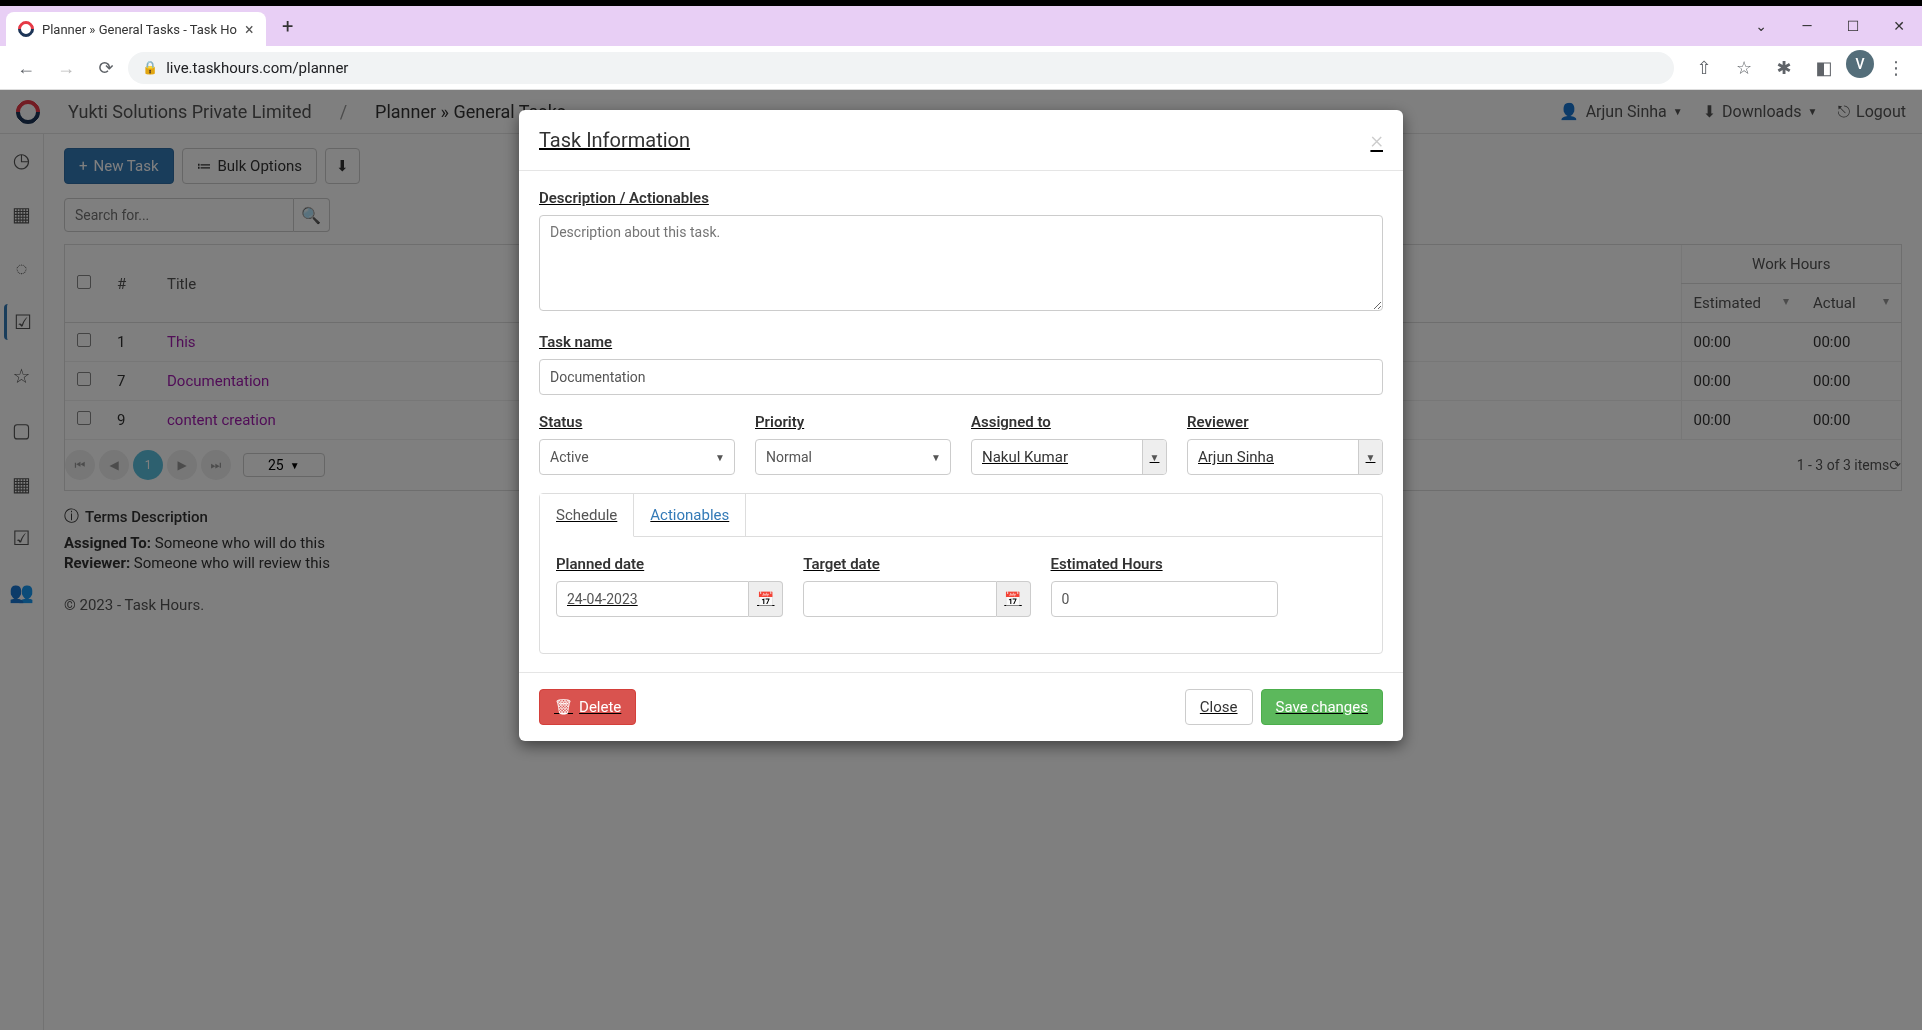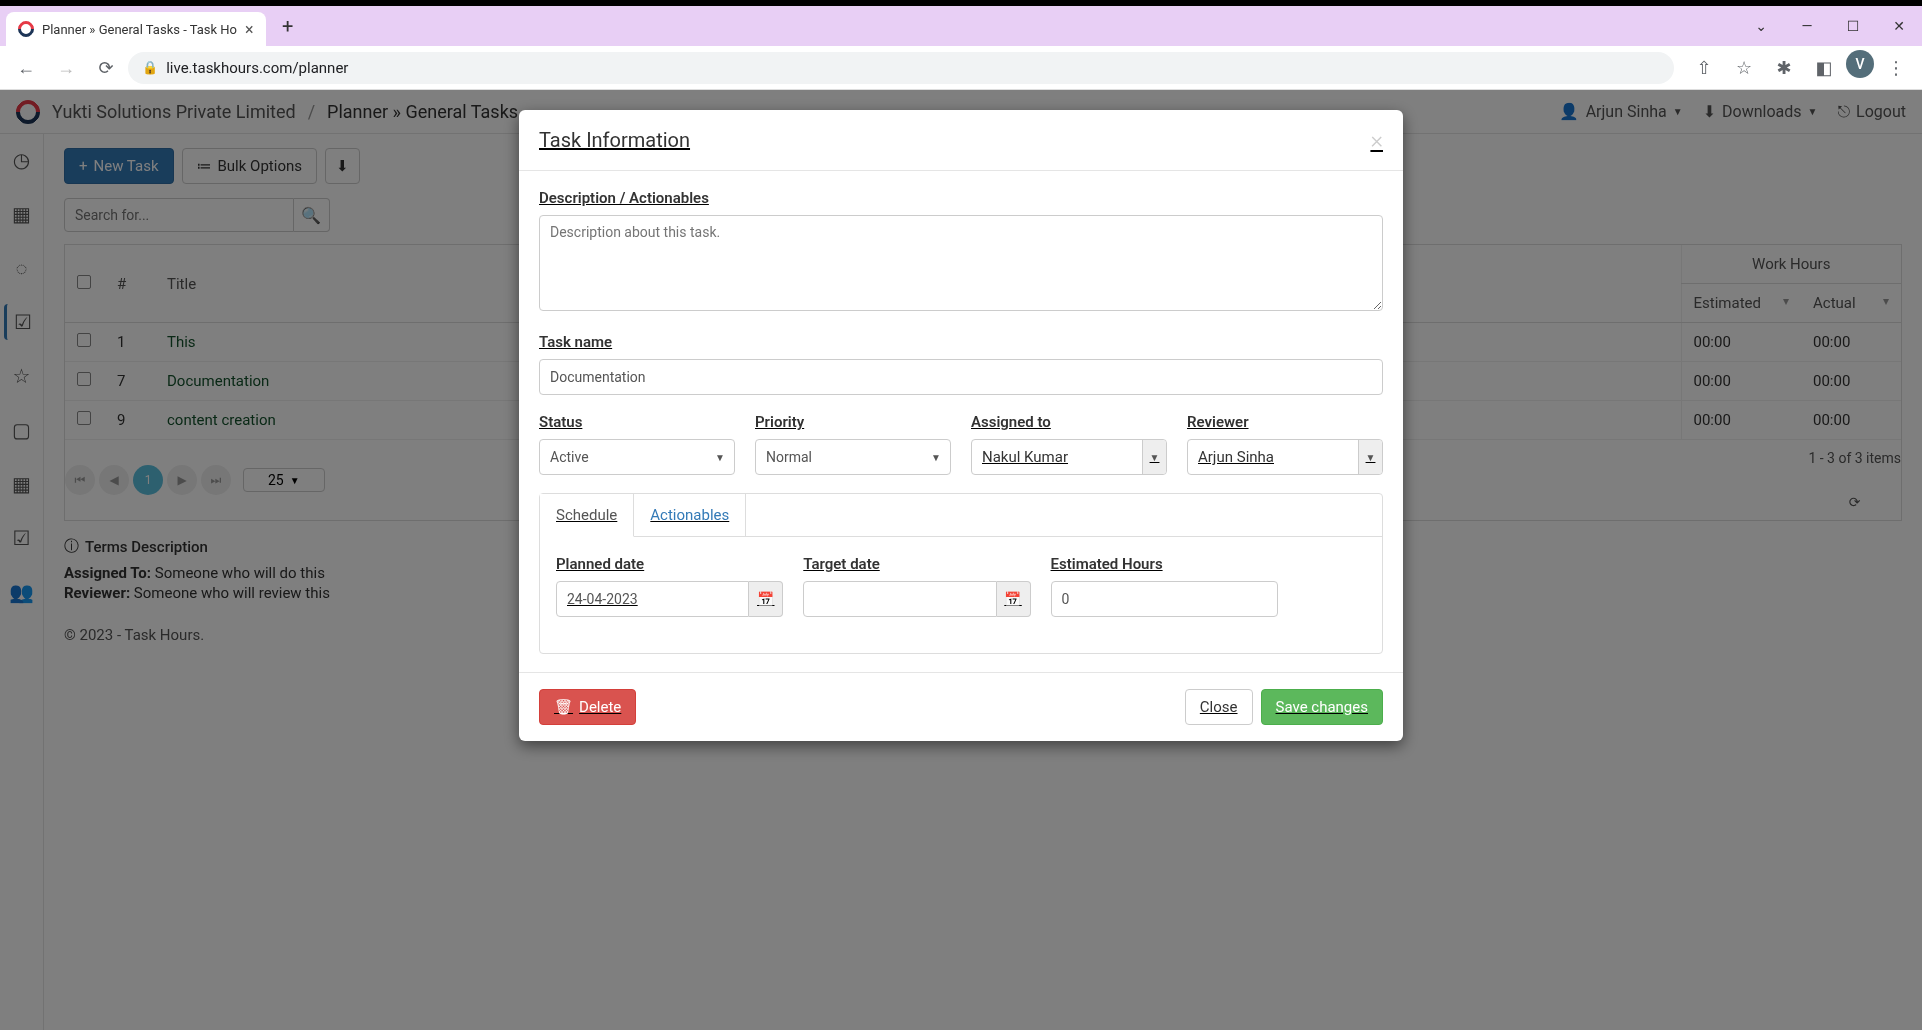--- a/index.html
+++ b/index.html
@@ -17,21 +17,21 @@
 
 .addr-bar { height:44px; background:#fff; border-bottom:1px solid #ddd; display:flex; align-items:center; padding:0 8px; gap:4px; }
 .nav-btn { width:36px; height:36px; display:flex; align-items:center; justify-content:center; color:#5f6368; font-size:18px; border-radius:50%; }
 .nav-btn.disabled { color:#bbb; }
 .url-input { flex:1; height:32px; background:#f1f3f4; border-radius:16px; display:flex; align-items:center; padding:0 14px; font-size:15px; color:#202124; gap:8px; }
 .lock-icon { font-size:13px; color:#5f6368; }
 .addr-right { display:flex; gap:4px; margin-left:8px; }
 .avatar-btn { width:28px; height:28px; border-radius:50%; background:#546e7a; color:#fff; display:flex; align-items:center; justify-content:center; font-size:14px; font-weight:500; }
 
 
-.app-header { height:44px; background:#fff; border-bottom:1px solid #e5e5e5; display:flex; align-items:center; padding:0 16px; gap:12px; font-size:18px; color:#555; }
+.app-header { height:44px; background:#fff; border-bottom:1px solid #e5e5e5; display:flex; align-items:center; padding:0 16px; gap:28px; font-size:18px; color:#555; }
 .app-logo { width:24px; height:24px; border-radius:50%; border:4px solid; border-color:#e63946 #1d3557 #1d3557 #e63946; transform:rotate(45deg); }
 .breadcrumb-sep { color:#999; }
 .breadcrumb-active { color:#333; }
 .header-right { margin-left:auto; display:flex; align-items:center; gap:20px; color:#555; font-size:16px; }
 .header-item { display:flex; align-items:center; gap:6px; cursor:pointer; }
 .caret { font-size:10px; }
 
 
 .app-body { display:flex; height:calc(1030px - 6px - 40px - 44px - 44px); }
 .sidebar { width:44px; background:#fff; border-right:1px solid #e5e5e5; display:flex; flex-direction:column; align-items:center; padding-top:8px; gap:18px; }
@@ -47,28 +47,28 @@
 
 .search-row { display:flex; gap:0; margin-bottom:12px; }
 .search-box { width:230px; height:34px; border:1px solid #ccc; border-radius:4px 0 0 4px; padding:0 10px; font-size:14px; background:#fff; }
 .search-btn { width:36px; height:34px; border:1px solid #ccc; border-left:none; border-radius:0 4px 4px 0; background:#fff; display:flex; align-items:center; justify-content:center; color:#555; }
 
 .table-wrap { border:1px solid #ddd; }
 table { width:100%; border-collapse:collapse; font-size:15px; }
 th,td { padding:10px 12px; text-align:left; border-bottom:1px solid #eee; color:#333; }
 th { font-weight:400; color:#555; background:#fff; border-bottom:1px solid #ddd; }
 .grouped-header { text-align:center; border-left:1px solid #eee; }
-.task-link { color:#14532d; cursor:pointer; }
+.task-link { color:#a21caf; cursor:pointer; }
 .filter-icon { color:#999; font-size:12px; float:right; }
 
 .pager { display:flex; align-items:center; gap:4px; padding:10px 0; }
 .pg-btn { width:30px; height:30px; border-radius:50%; background:#eee; display:flex; align-items:center; justify-content:center; color:#999; font-size:12px; cursor:pointer; }
 .pg-btn.active { background:#5bc0de; color:#fff; }
 .pg-size { margin-left:8px; height:24px; border:1px solid #ccc; border-radius:4px; padding:0 24px; display:flex; align-items:center; gap:6px; font-size:14px; }
-.pg-info { margin-left:auto; color:#555; font-size:14px; display:flex; align-items:center; gap:28px;flex-direction:column; }
+.pg-info { margin-left:auto; color:#555; font-size:14px; display:flex; align-items:center; gap:0; }
 
 .terms { margin-top:16px; font-size:15px; color:#333; }
 .terms-title { font-weight:500; display:flex; align-items:center; gap:6px; margin-bottom:8px; }
 .terms-row { margin-bottom:2px; }
 .footer-copy { margin-top:24px; color:#555; font-size:15px; }
 
 
 .modal-backdrop { position:fixed; top:90px; left:0; right:0; bottom:0; background:rgba(0,0,0,0.5); }
 .modal { position:fixed; top:110px; left:50%; transform:translateX(-50%); width:884px; background:#fff; border-radius:6px; box-shadow:0 5px 15px rgba(0,0,0,0.5);text-decoration:underline; }
 .modal-header { padding:16px 20px; border-bottom:1px solid #e5e5e5; display:flex; align-items:center; }

